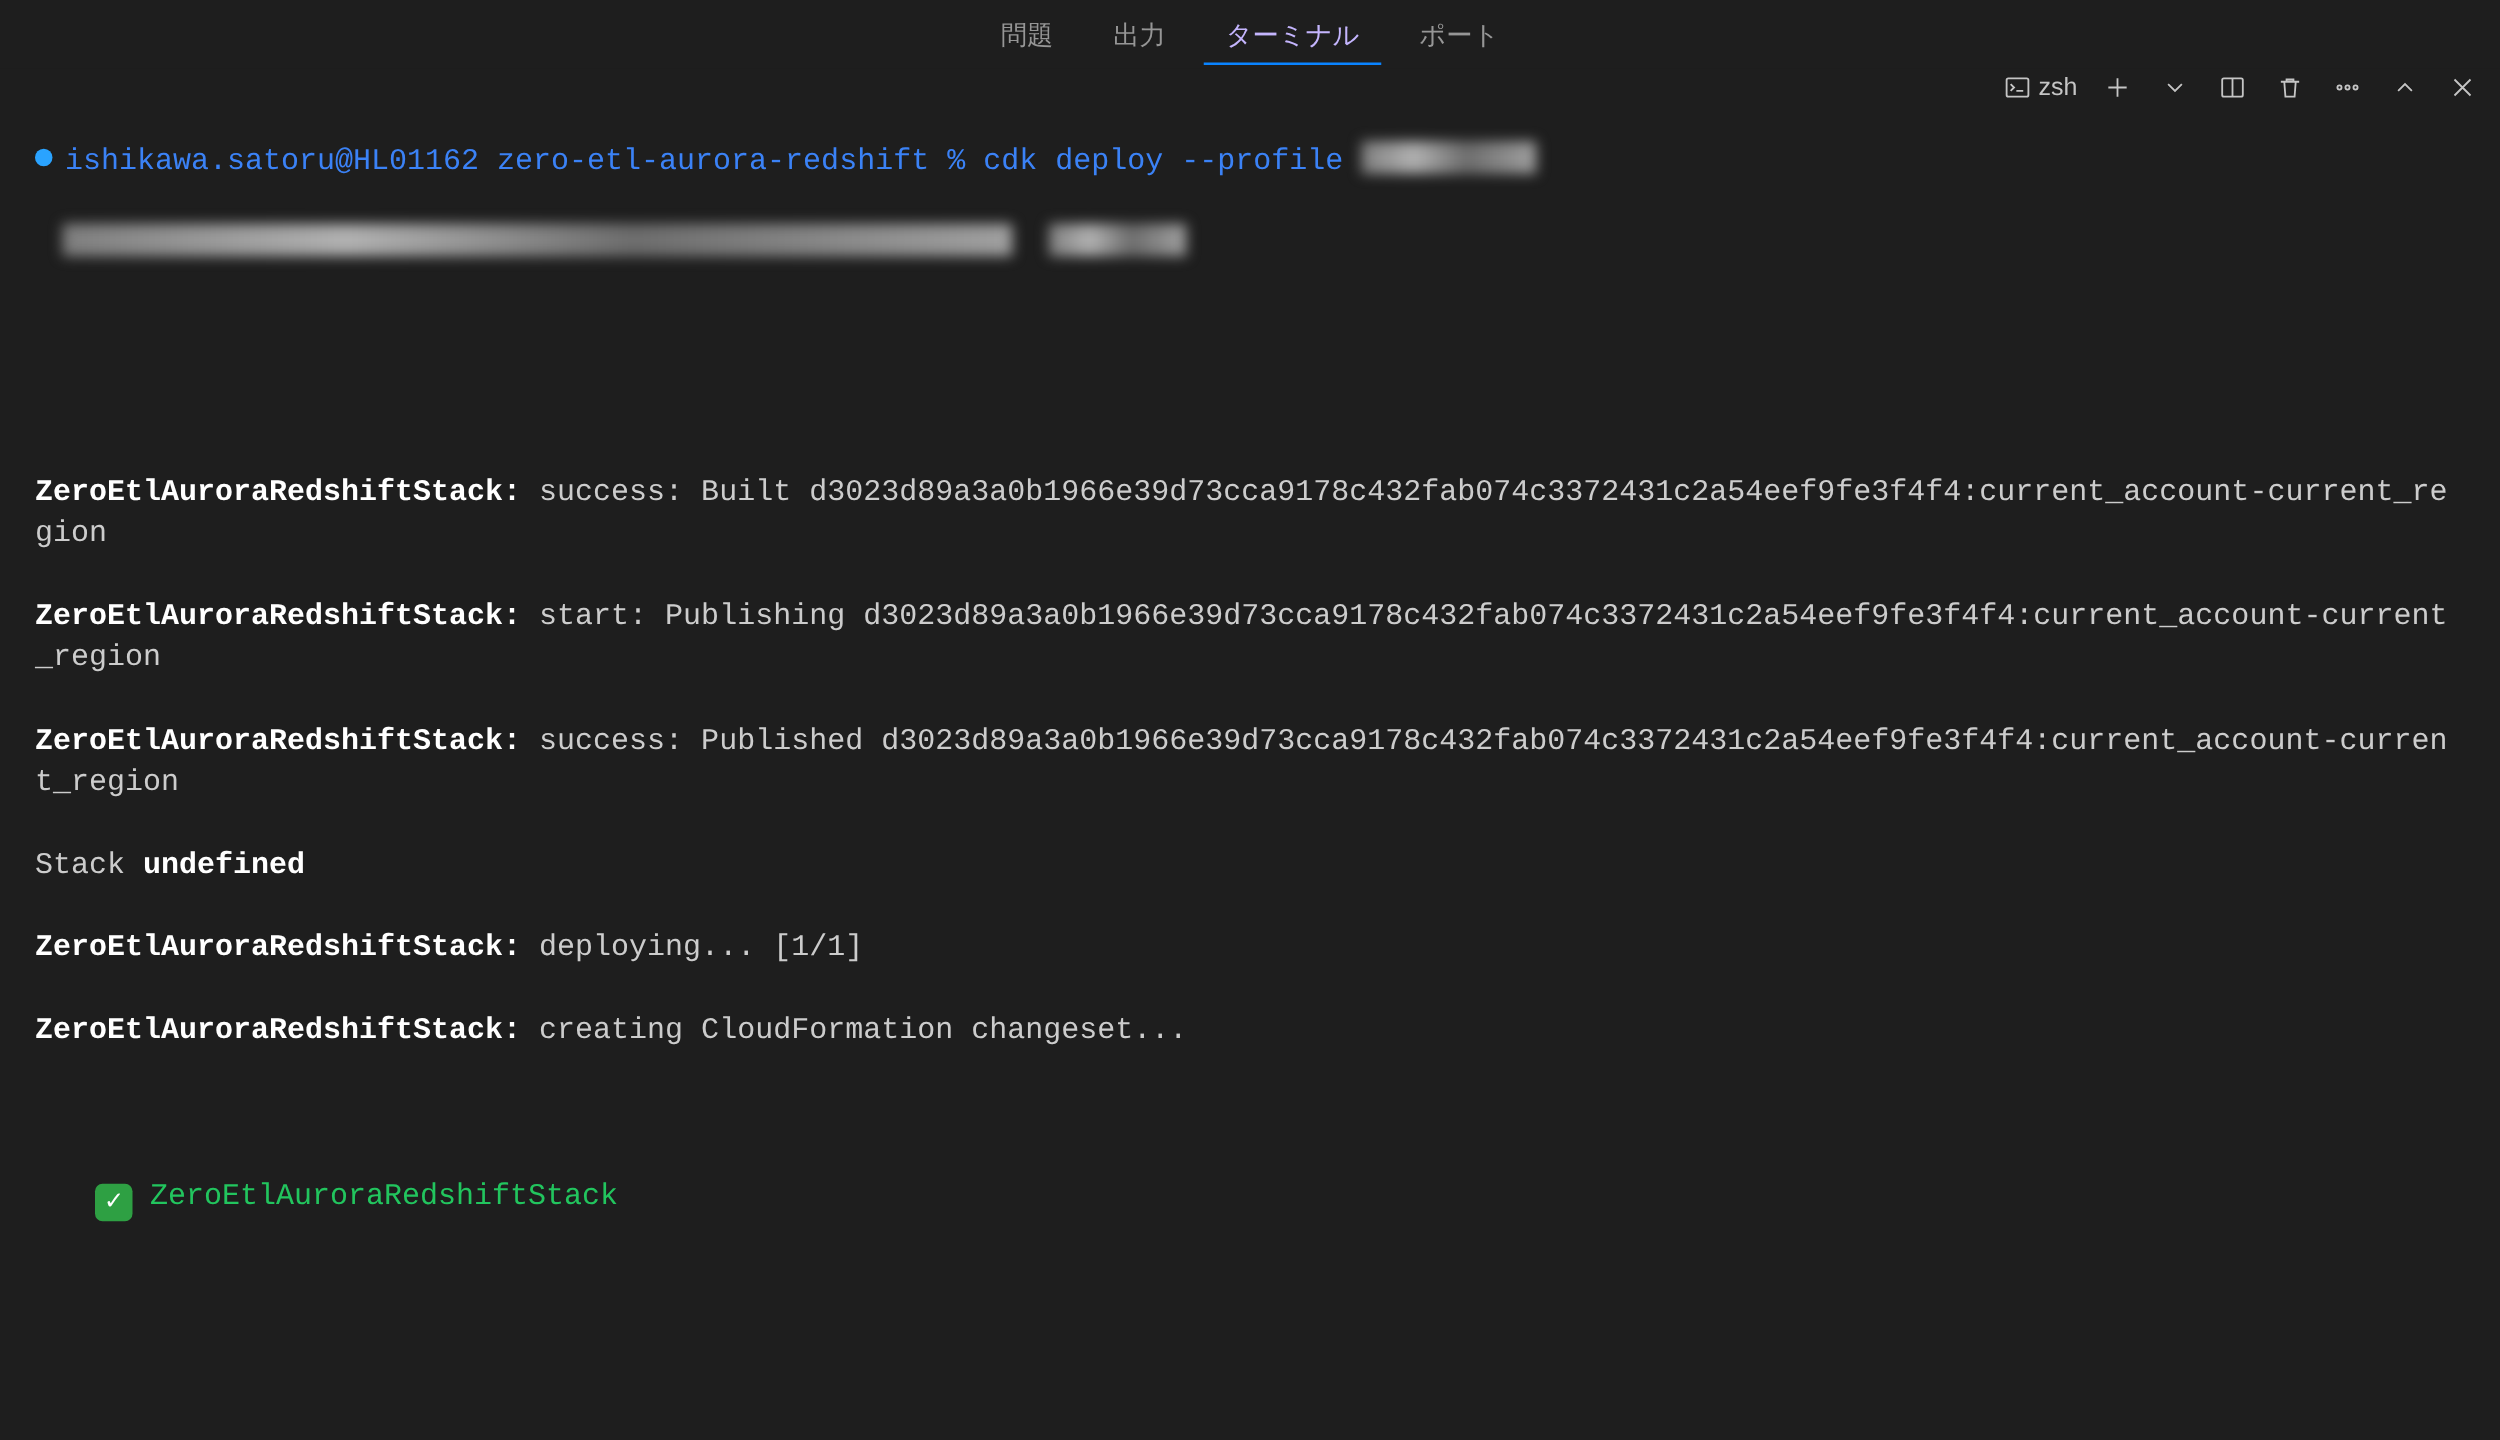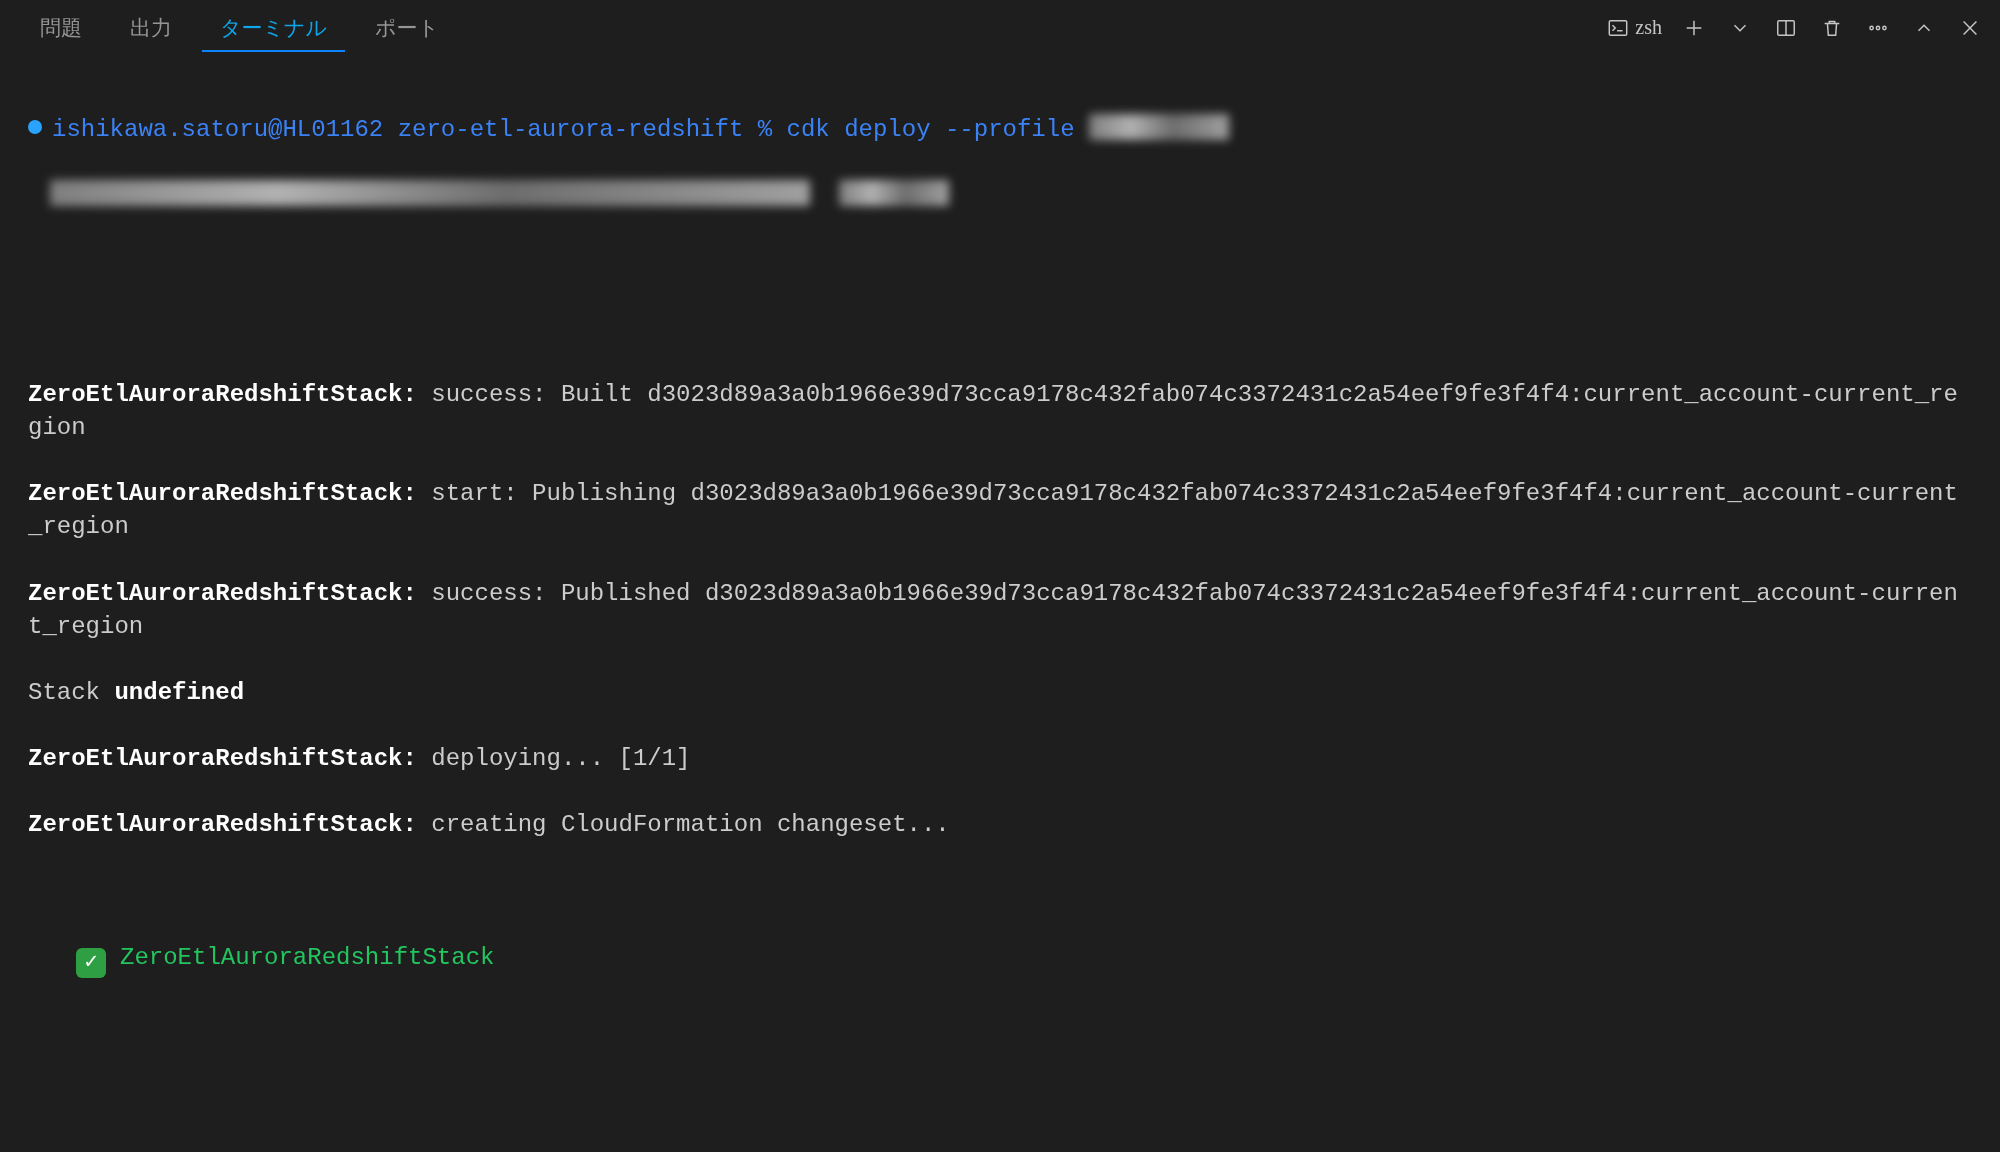--- a/index.html
+++ b/index.html
@@ -14,29 +14,30 @@
   }
   .panel-header {
     display: flex;
     align-items: center;
     height: 56px;
     padding: 0 16px;
     border-bottom: 1px solid #1e1e1e;
     font-family: -apple-system, "Segoe UI", "Helvetica Neue", Arial, sans-serif;
     font-size: 21px;
     color: #969696;
+    flex-direction: column;
   }
   .tabs { display: flex; gap: 0; }
   .tab {
     padding: 14px 24px;
     cursor: pointer;
     position: relative;
   }
   .tab.active {
-    color: #0ea5e9;
+    color: #c4b5fd;
   }
   .tab.active::after {
     content: "";
     position: absolute;
     left: 6px; right: 6px; bottom: 4px;
     height: 2px;
     background: #0a84ff;
   }
   .header-right {
     margin-left: auto;
@@ -53,21 +54,20 @@
     cursor: pointer;
     font-size: 22px;
     color: #c5c5c5;
   }
   .shell-label {
     display: inline-flex;
     align-items: center;
     gap: 6px;
     font-size: 20px;
     cursor: pointer;
-    font-family: Liberation Serif, serif;
   }
   .terminal-body {
     padding: 24px 28px;
     line-height: 1.38;
     white-space: pre-wrap;
     word-break: break-all;
   }
   .line { display: block; }
   .bullet {
     display: inline-block;

